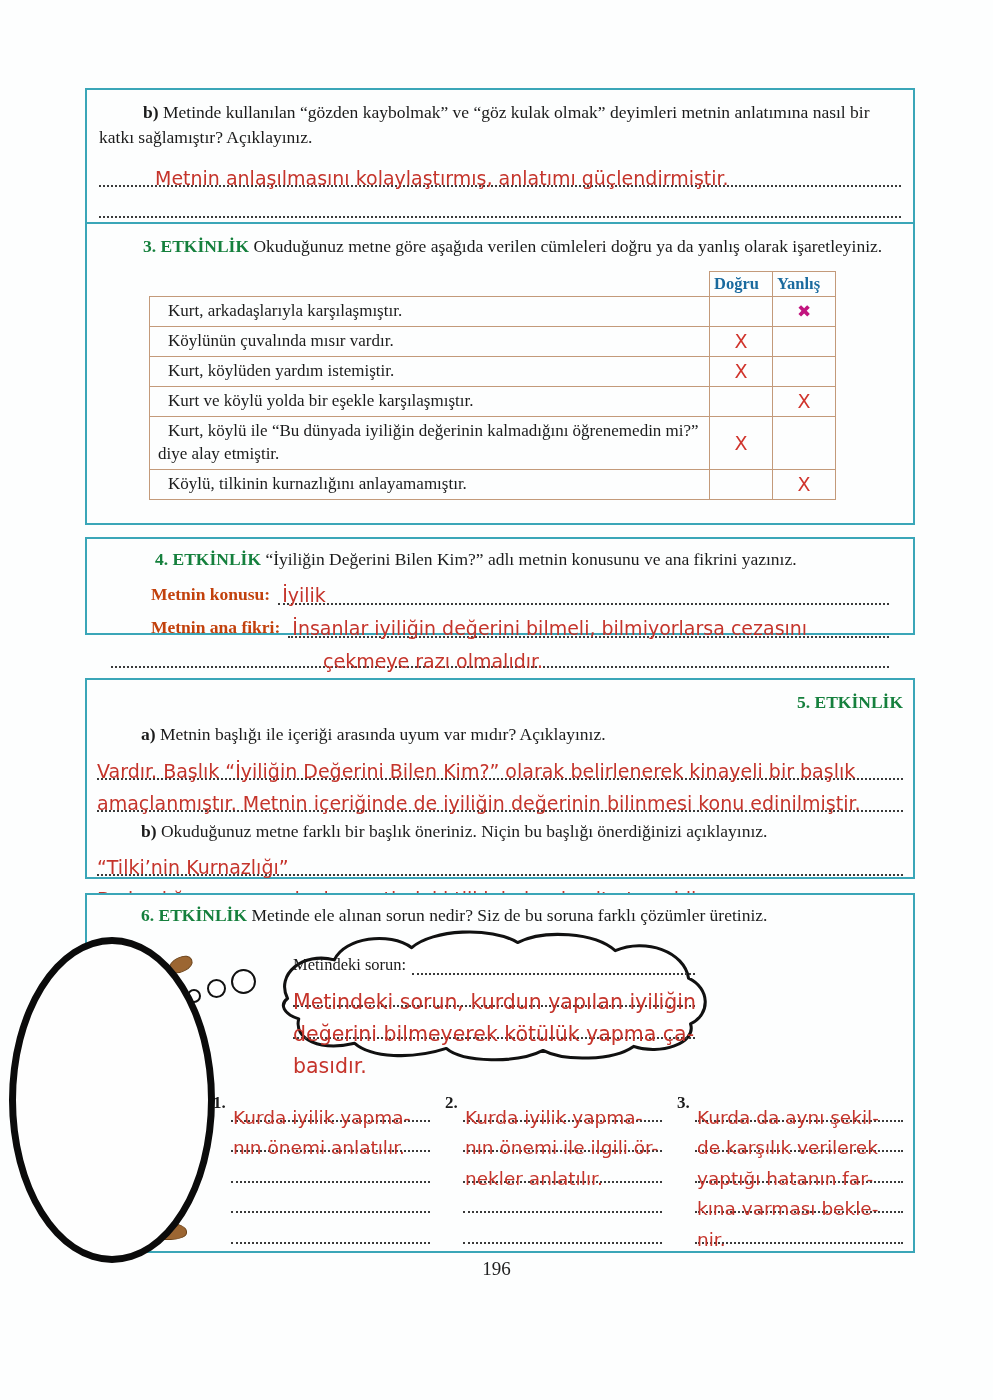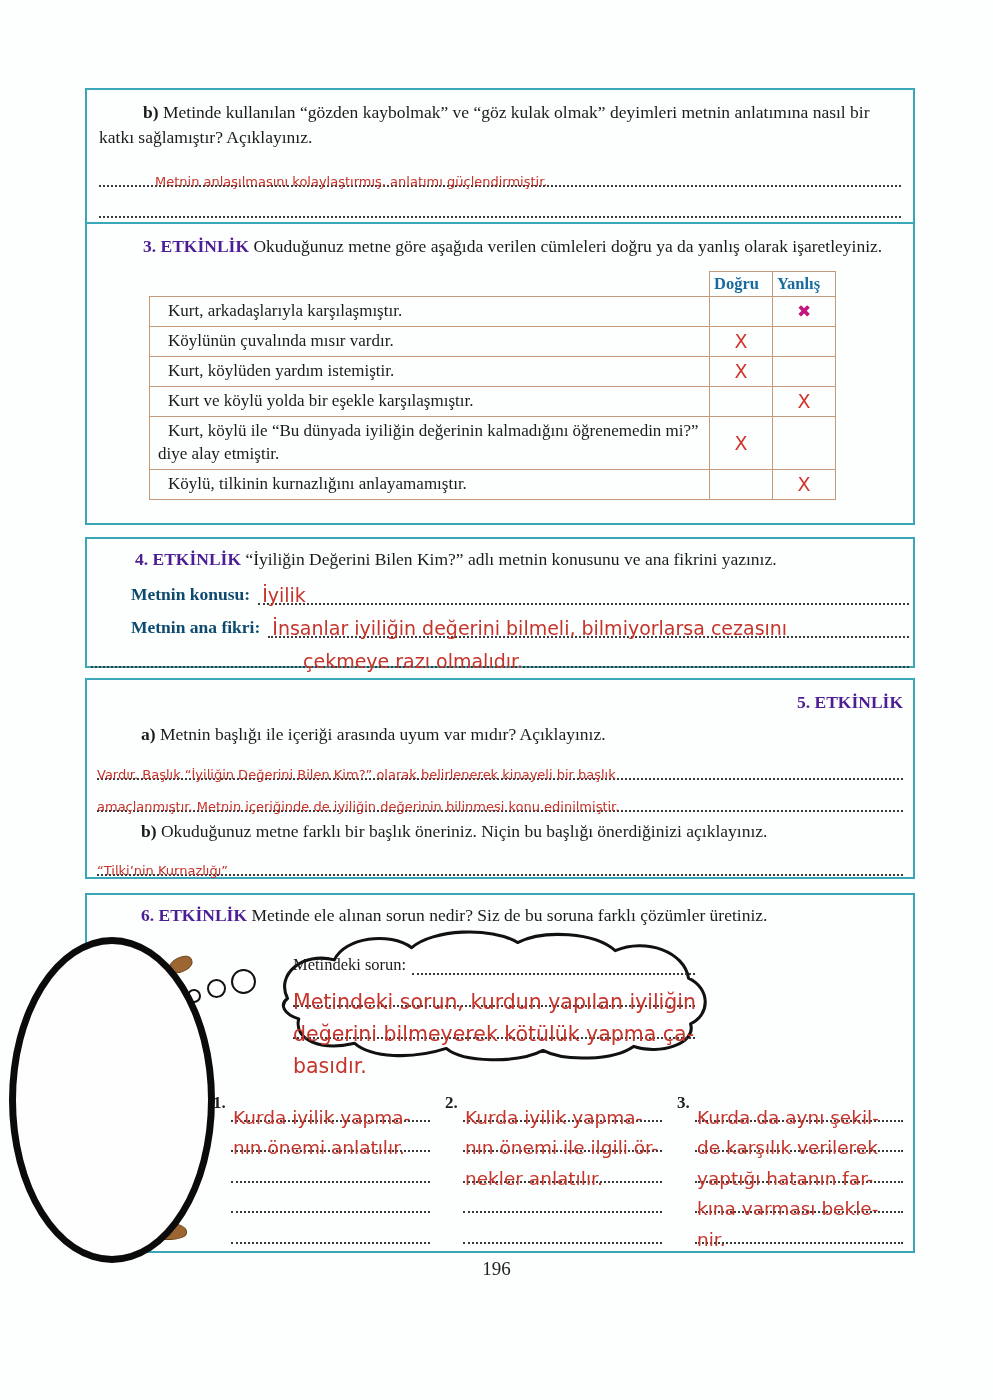--- a/index.html
+++ b/index.html
@@ -1,43 +1,43 @@
 <!DOCTYPE html>
 <html><head>
 <meta charset="utf-8">
 <style>
   html,body{margin:0;padding:0;background:#ffffff;}
   .page{position:relative;width:993px;height:1400px;background:#fdfefe;overflow:hidden;
         font-family:"Liberation Serif",serif;color:#1b1b1b;}
   .box{position:absolute;left:85px;width:830px;border:2.5px solid #3aa6b8;background:#fdfefe;box-sizing:border-box;}
-  .etk{color:#4c1d95;font-weight:bold;}
+  .etk{color:#15803d;font-weight:bold;}
   .q{font-size:17.5px;line-height:1.45;margin:0;}
   .indent{text-indent:44px;}
   b.lbl{font-weight:bold;}
   .red{color:#c5342b;font-family:"DejaVu Sans",sans-serif;}
   .ans-row{position:relative;height:30px;border-bottom:2.3px dotted #3a3a3a;}
-  .ans-row .red{position:absolute;left:0;bottom:-4px;font-size:13px;white-space:nowrap;}
+  .ans-row .red{position:absolute;left:0;bottom:-4px;font-size:19px;white-space:nowrap;}
   
   #box-b{top:88px;height:156px;padding:10px 12px;}
   #box-b .ans-row .red{left:56px;}
   #box-b .empty-row{height:26px;border-bottom:2.3px dotted #3a3a3a;margin-top:3px;border-bottom-width:2px;}
   
   #box-3{top:222px;height:303px;padding:10px 12px;}
   table.tf{border-collapse:collapse;margin-left:50px;margin-top:12px;}
   table.tf td{border:1.6px solid #c39a7a;font-size:17px;vertical-align:middle;}
   table.tf td.stmt{width:543px;padding:3px 8px 3px 8px;text-indent:10px;line-height:1.35;}
   table.tf td.mkc{width:60px;text-align:center;}
   table.tf tr.hdr td{border:1.6px solid #c39a7a;font-weight:bold;color:#1a6a9e;text-align:left;font-size:16.5px;padding:2px 4px;}
   table.tf tr.hdr td.blank{border:none;background:transparent;}
   .mark{font-family:"DejaVu Sans",sans-serif;color:#d0342c;font-size:19px;font-weight:normal;}
   .mark-magenta{color:#c2157f;font-weight:bold;font-size:17px;}
   
-  #box-4{top:537px;height:131px;padding:8px 4px;}
+  #box-4{top:537px;height:98px;padding:8px 24px;}
   .fieldline{display:flex;align-items:flex-end;margin-top:5px;margin-left:40px;}
-  .fieldline .gold{color:#0c4a6e;font-weight:bold;font-size:17.5px;white-space:nowrap;padding-right:8px;}
+  .fieldline .gold{color:#c2410c;font-weight:bold;font-size:17.5px;white-space:nowrap;padding-right:8px;}
   .fieldline .fill{flex:1;border-bottom:2.2px dotted #3a3a3a;position:relative;height:26px;}
   .fieldline .fill .red{position:absolute;left:4px;bottom:-3px;font-size:19px;white-space:nowrap;}
   .contline{position:relative;height:26px;border-bottom:2.2px dotted #3a3a3a;margin-top:2px;text-decoration:underline;}
   .contline .red{position:absolute;left:212px;bottom:-6px;font-size:19px;}
   
   #box-5{top:678px;height:201px;padding:8px 10px;}
   #box-5 .head{margin-left:36px;margin-top:2px;text-align:right;}
   #box-5 .qa{margin-top:7px;}
   
   #box-6{top:893px;height:360px;padding:8px 10px;}

